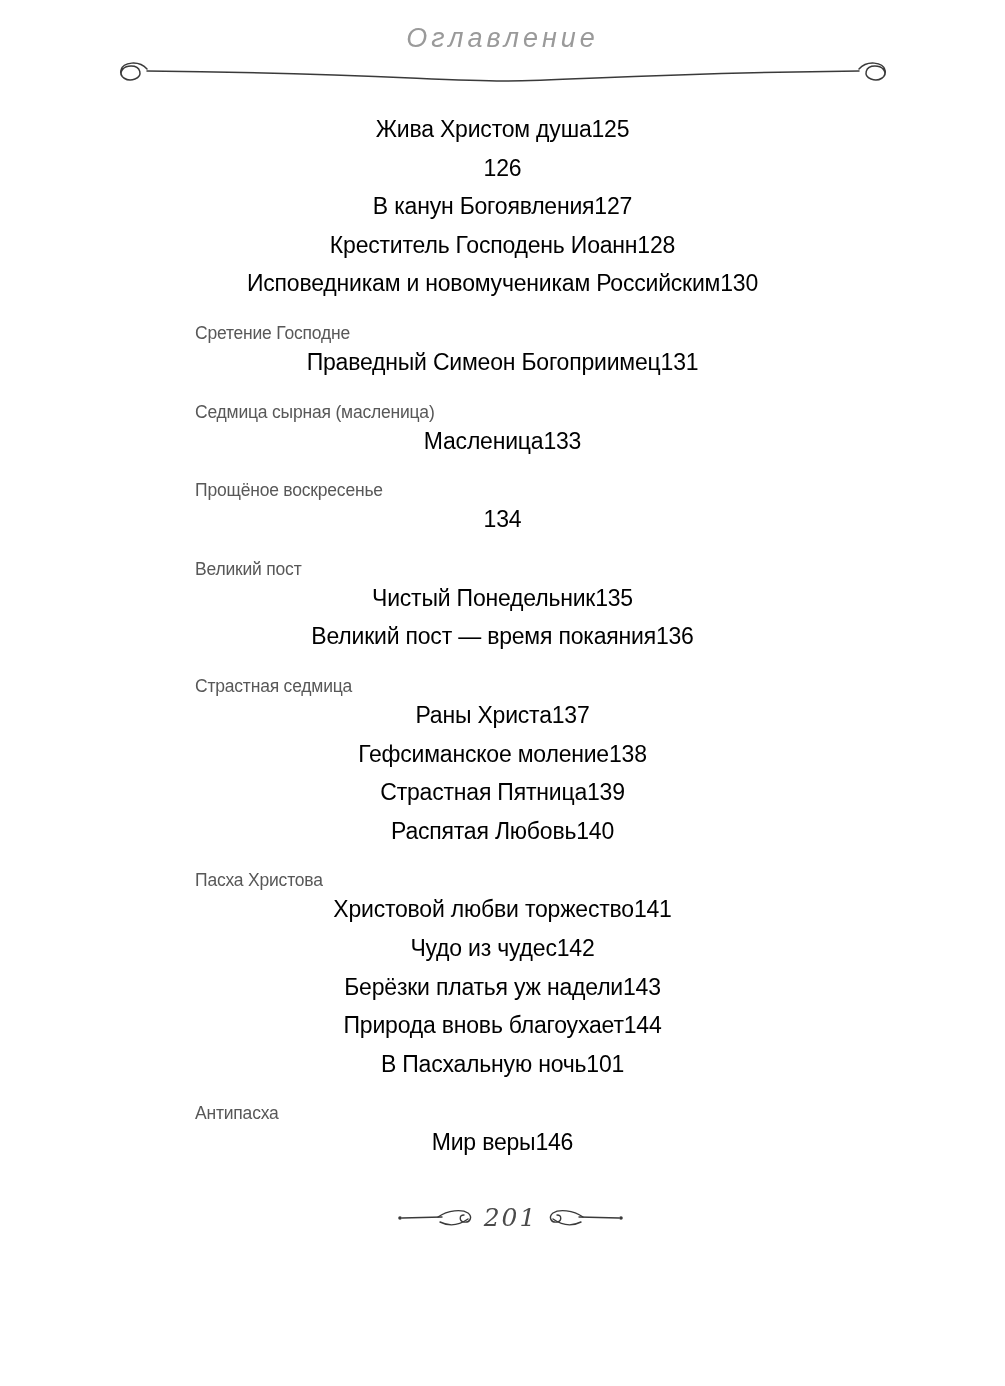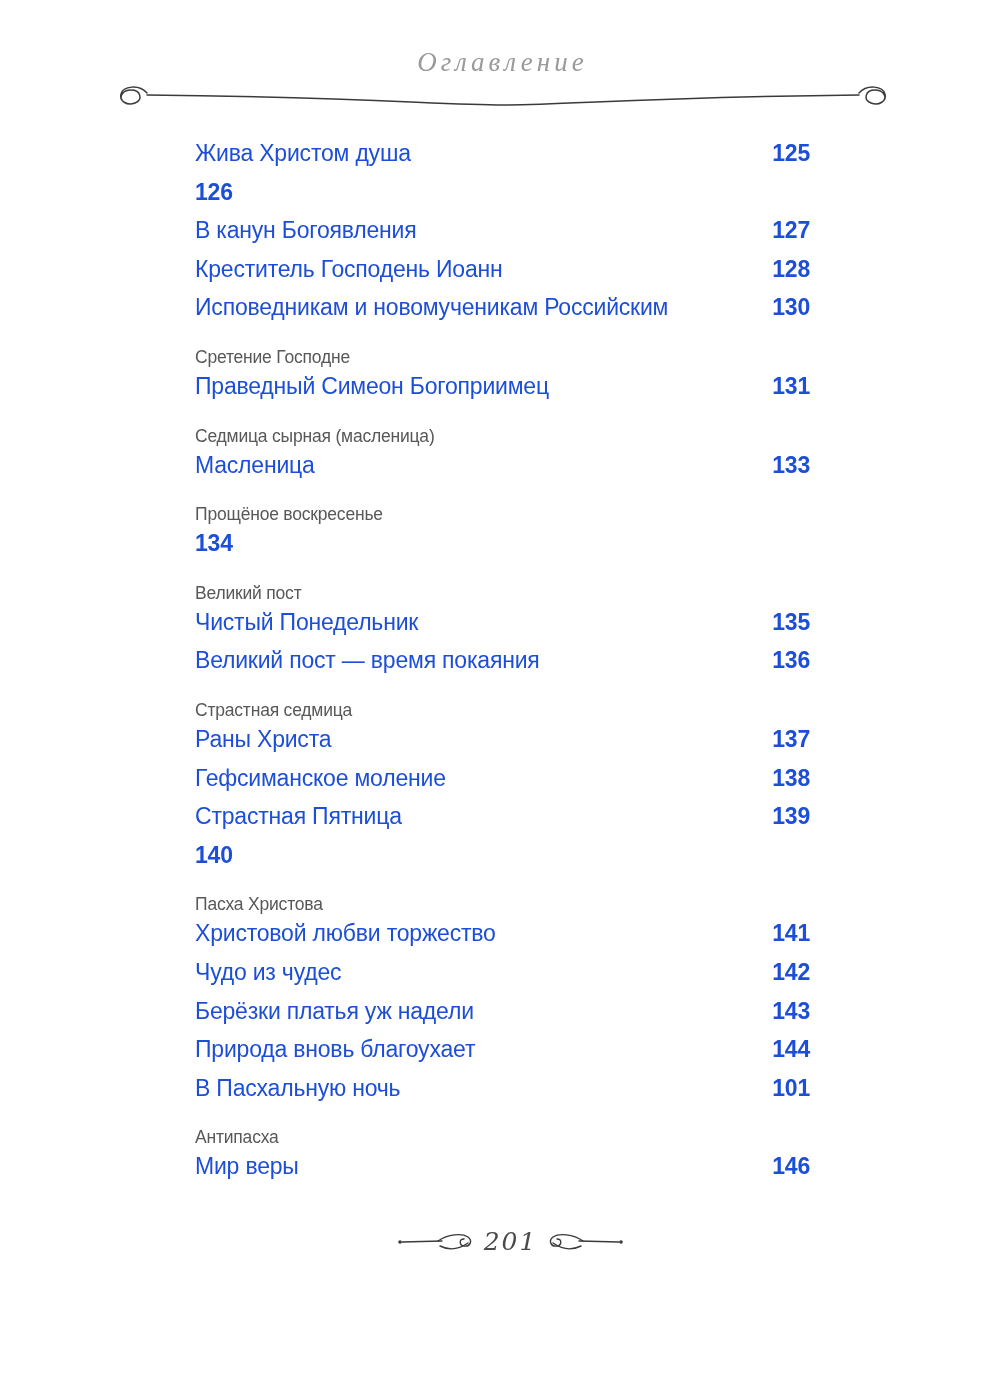--- a/index.html
+++ b/index.html
@@ -18,48 +18,48 @@
     position: relative;
     width: 1005px;
     height: 1386px;
     background: #ffffff;
   }
   
   .header {
     text-align: center;
   }
   .header-title {
-    padding-top: 44px;
+    padding-top: 20px;
     line-height: 36px;
-    font-family: Liberation Serif, serif;
+    font-family: Liberation Sans, sans-serif;
     font-style: italic;
     font-size: 27px;
     letter-spacing: 4px;
     color: #9a9a9a;
   }
   .divider-svg {
     display: block;
     margin: 2px auto 0 auto;
   }
   
   .toc {
     margin: 20px 195px 0 195px;
   }
   .toc-entry {
     display: flex;
-    justify-content: space-between;
+    justify-content: center;
     align-items: baseline;
     font-size: 23px;
     line-height: 38.6px;
     letter-spacing: -0.2px;
-    color: #1d4ed8;
+    color: #000000;
     font-stretch: condensed;
   }
   .toc-entry-title { white-space: nowrap; }
-  .toc-entry-page { white-space: nowrap; font-weight: bold; }
+  .toc-entry-page { white-space: nowrap; }
   .toc-section-label {
     margin-top: 20px;
     font-size: 17.5px;
     line-height: 20px;
     letter-spacing: -0.2px;
     color: #585858;
     font-stretch: condensed;
   }
   
   .footer {
@@ -166,20 +166,21 @@
       </div>
       <div class="toc-entry">
         <span class="toc-entry-title">Гефсиманское моление</span>
         <span class="toc-entry-page">138</span>
       </div>
       <div class="toc-entry">
         <span class="toc-entry-title">Страстная Пятница</span>
         <span class="toc-entry-page">139</span>
       </div>
       <div class="toc-entry">
+        <span class="toc-entry-title">Распятая Любовь</span>
         <span class="toc-entry-page">140</span>
       </div>
     </section>
 
     <section class="toc-group">
       <div class="toc-section-label">Пасха Христова</div>
       <div class="toc-entry">
         <span class="toc-entry-title">Христовой любви торжество</span>
         <span class="toc-entry-page">141</span>
       </div>

